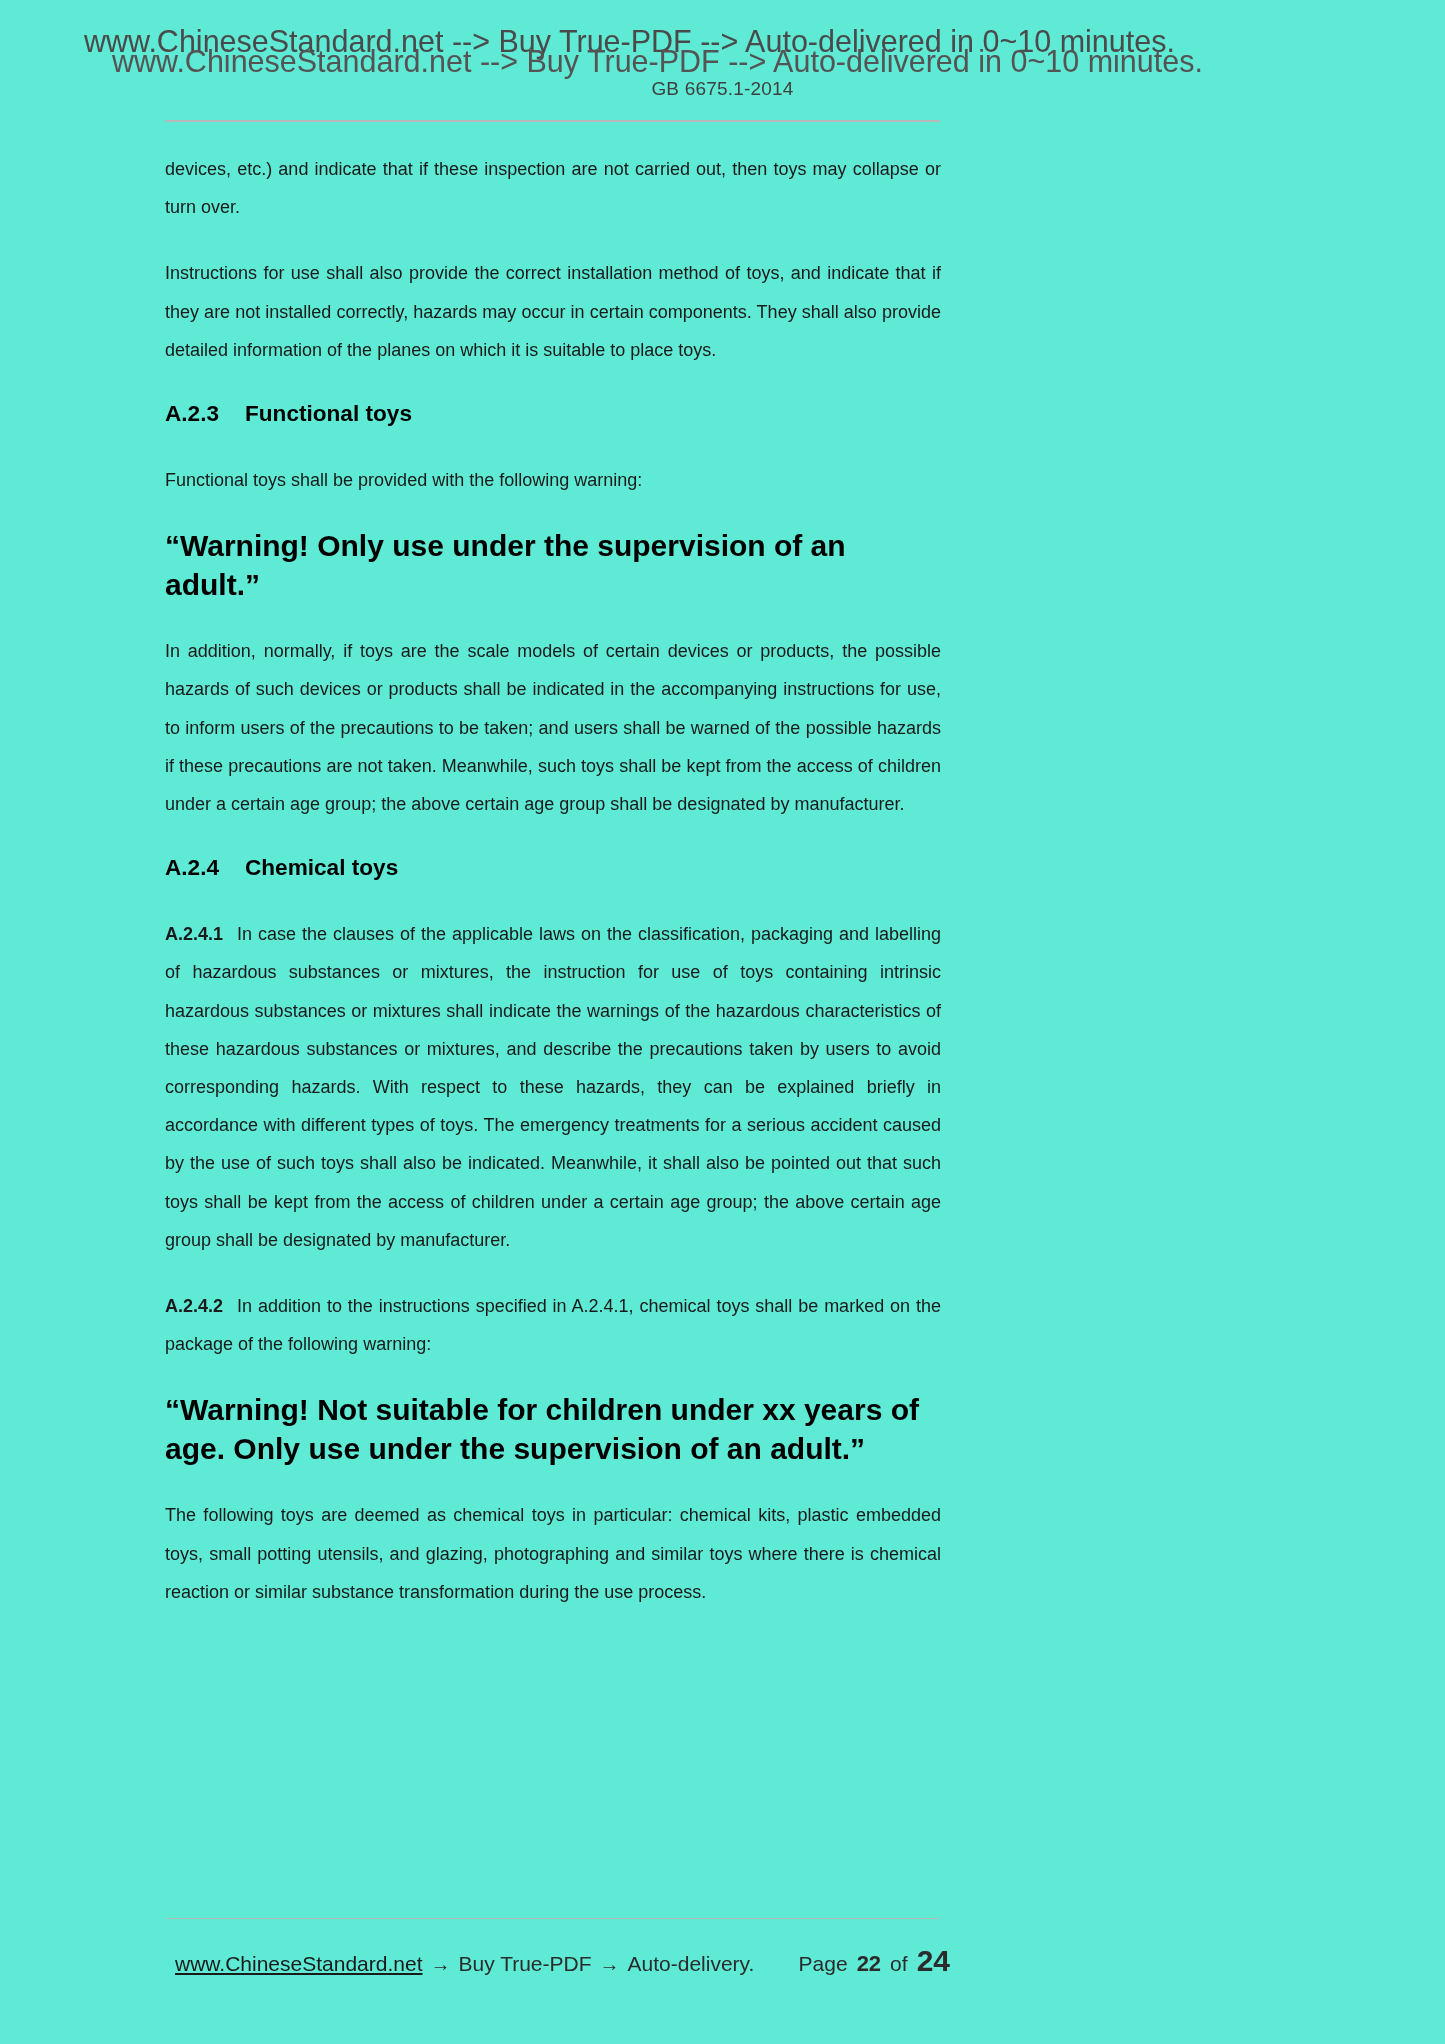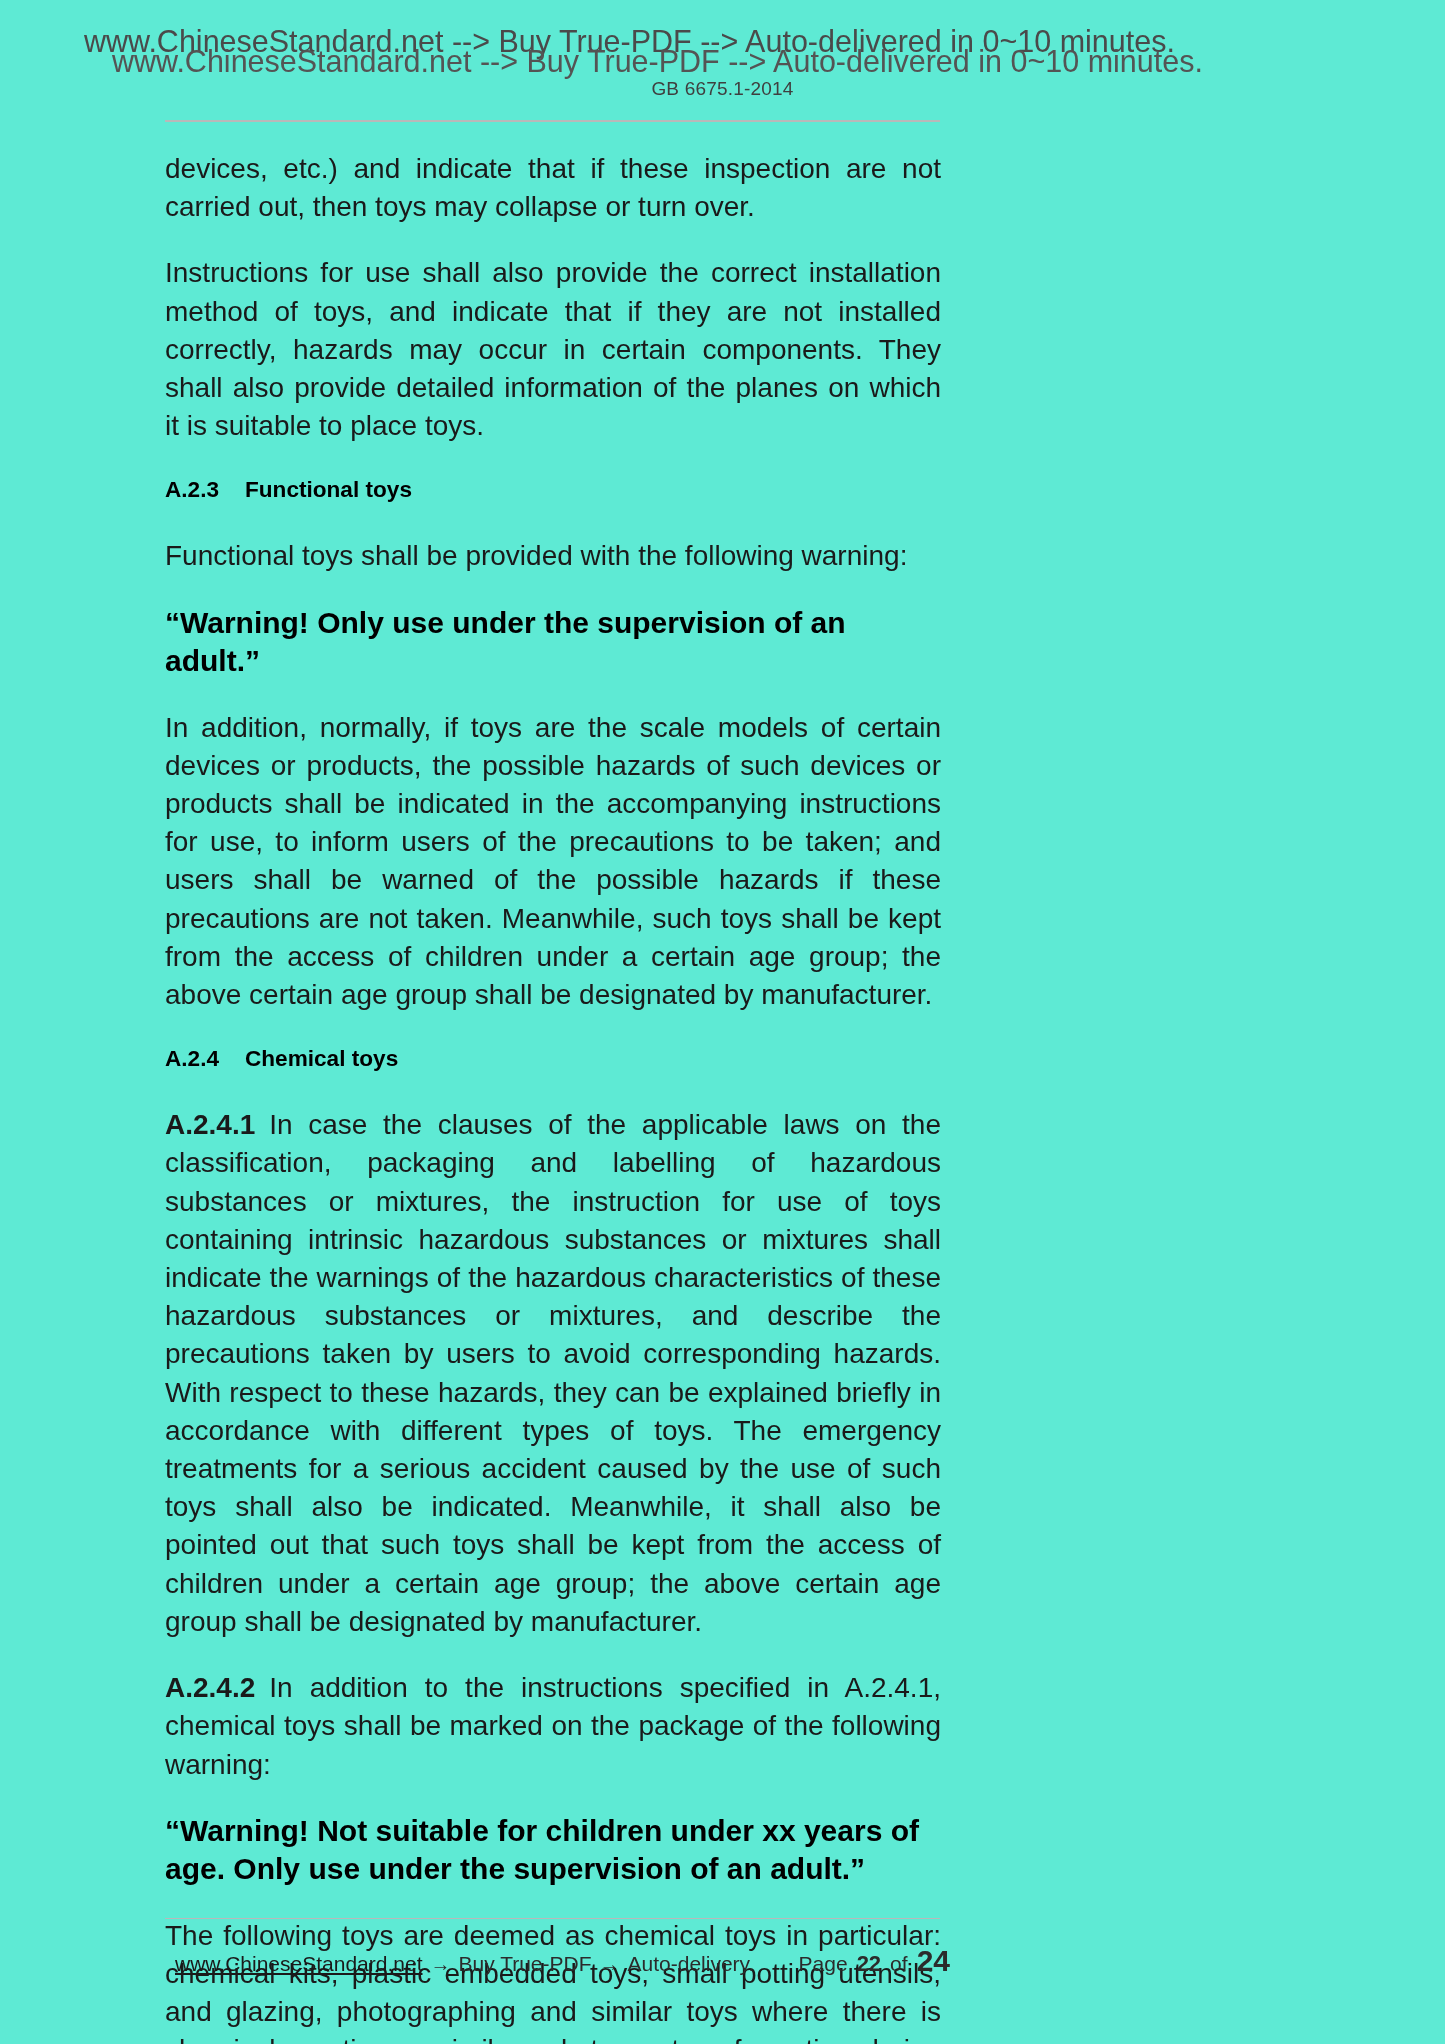--- a/index.html
+++ b/index.html
@@ -72,21 +72,21 @@
 
   
   .content {
     position: absolute;
     top: 150px;
     left: 165px;
     width: 776px;
   }
   p.para {
     margin: 0 0 28px 0;
-    font-size: 28px;
+    font-size: 18px;
     line-height: 38.2px;
     text-align: justify;
     text-justify: inter-word;
     color: #1a1a1a;
   }
   p.para:last-child { margin-bottom: 0; }
 
   h3.heading {
     margin: 26px 0 30px 0;
     font-size: 22.6px;

